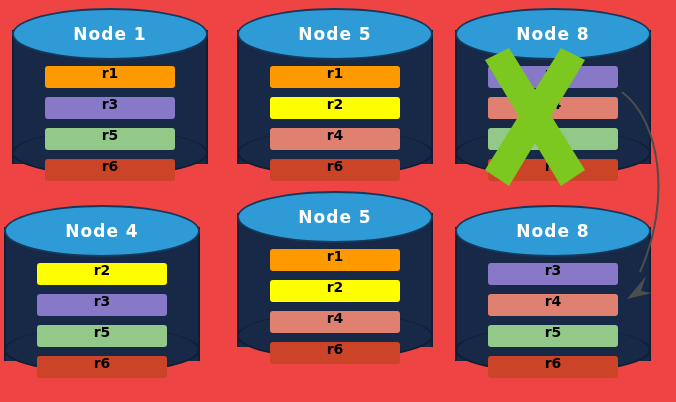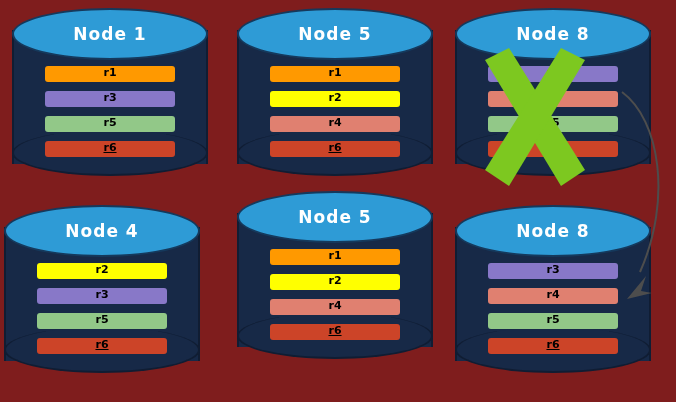--- a/index.html
+++ b/index.html
@@ -4,21 +4,21 @@
 <style>
   html, body {
     margin: 0;
     padding: 0;
     background: #ffffff;
   }
   #canvas {
     position: relative;
     width: 676px;
     height: 402px;
-    background: #7f1d1d;
+    background: #ef4444;
     overflow: hidden;
     font-family: "DejaVu Sans", "Liberation Sans", sans-serif;
   }
 
   
   .node {
     position: absolute;
     width: 196px;
     height: 178px;
   }
@@ -75,31 +75,31 @@
 
   
   .bars {
     position: absolute;
     left: 33px;
     top: 58px;
     width: 130px;
     z-index: 5;
   }
   .bar {
-    height: 16px;
+    height: 22px;
     margin-bottom: 9px;
     border-radius: 3px;
     text-align: center;
-    font-size: 11px;
+    font-size: 14px;
     font-weight: bold;
     color: #000000;
     line-height: 14px;
     user-select: none;
   }
-  .bar:last-child { margin-bottom: 8px; text-decoration: underline; }
+  .bar:last-child { margin-bottom: 8px; }
 
   
   .x-mark {
     position: absolute;
     z-index: 8;
     pointer-events: none;
   }
 
   
   .arrow-layer {

